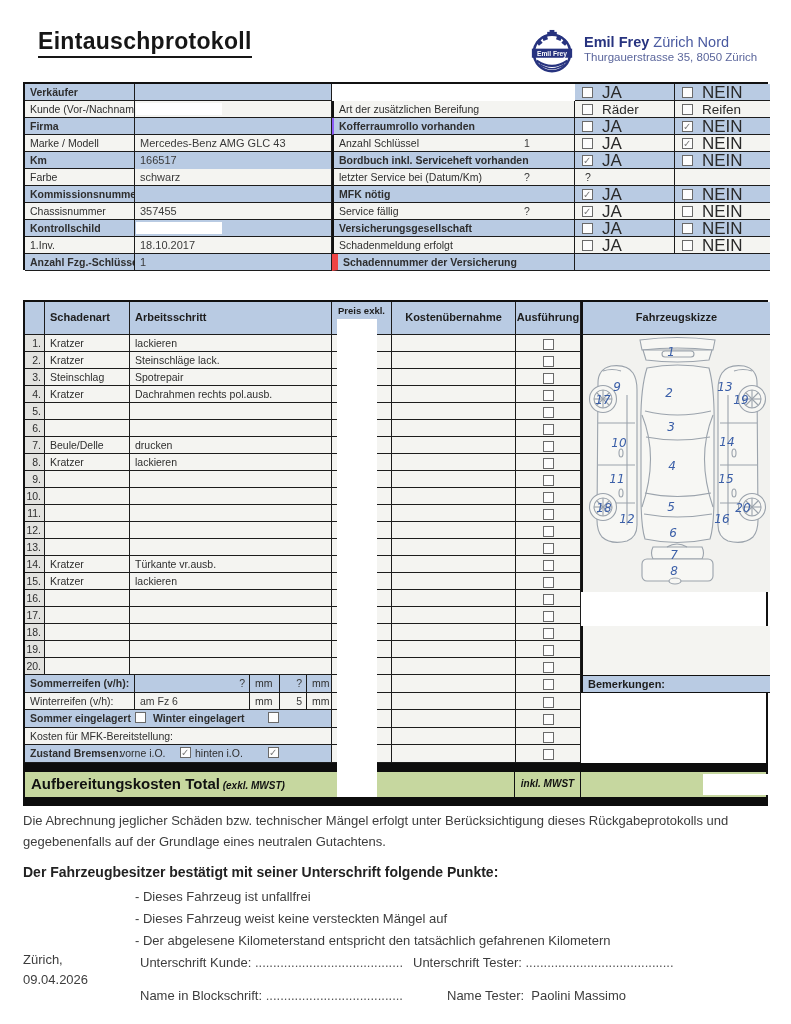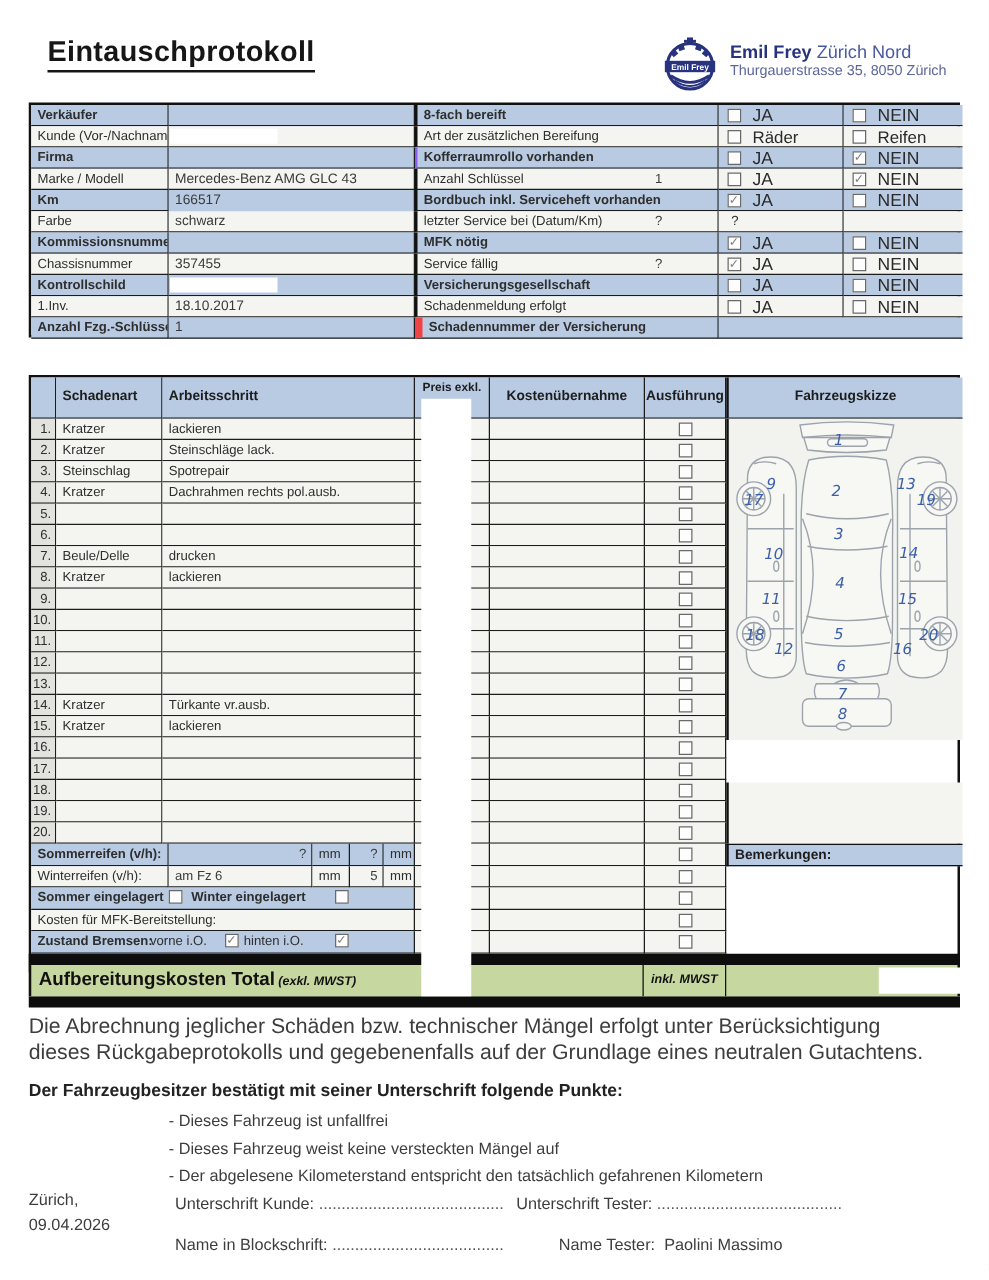--- a/index.html
+++ b/index.html
@@ -13,21 +13,21 @@
   .c{position:absolute;box-sizing:border-box;border-right:1px solid var(--line);border-bottom:1px solid var(--line);
      font-size:10.5px;color:#2e2e2e;padding:1px 0 0 5px;line-height:15px;white-space:nowrap;overflow:hidden}
   .blue{background:var(--blue)}
   .plain{background:var(--cellw)}
   .gray{background:var(--cellg)}
   .bold{font-weight:bold}
   .cb{display:inline-block;width:11px;height:11px;border:1px solid #6a6a6a;background:#fdfdfd;box-sizing:border-box;
       position:relative;vertical-align:-2px;flex:0 0 auto}
   .cb.checked::after{content:"✓";position:absolute;left:0;top:-3px;font-size:10px;color:#7d7d7d}
   .optcell{display:flex;align-items:center;gap:9px}
-  .optlabel{font-size:14px;color:#2a2a2a}
+  .optlabel{font-size:17px;color:#2a2a2a}
   .optlabel.big{font-size:13.5px}
   #title{left:38px;top:28px;font-size:23px;font-weight:bold;color:#161616;border-bottom:2px solid #161616;
          padding-bottom:1px;letter-spacing:.3px}
   #testbox{left:385px;top:29px;width:136px;height:47px;background:#d9d9d9;padding:7px 0 0 9px}
   .testrow{display:flex;align-items:center;gap:7px;height:16px;font-size:11px;color:#333}
   #logo{left:529px;top:29px;display:flex;gap:9px;align-items:flex-start}
   #brandline{font-size:14.5px;color:var(--navy);line-height:18px;padding-top:4px}
   #brandline .brand{font-weight:bold}
   #brandline .region{color:#4a5aa0}
   #address{font-size:11.5px;color:#5b669c}
@@ -36,21 +36,21 @@
   .hcell{font-weight:bold;color:#1d1d1d;font-size:11px}
   .rednum{text-align:right;padding-right:3px;padding-left:0}
   .redact{position:absolute;background:#ffffff;z-index:6}
   .bar{position:absolute;background:#0d0d0d;z-index:2}
   #total-row{left:23px;top:772px;width:745px;height:25px;background:var(--green);border-left:2px solid #111;border-right:2px solid #111;z-index:3}
   .totcell{position:absolute;top:0;height:25px;box-sizing:border-box}
   #total-label{left:0;width:490px;padding:3px 0 0 6px;font-size:15px;font-weight:bold;color:#111;border-right:1.5px solid #111;white-space:nowrap}
   #total-label i{font-size:10px;font-weight:bold}
   #total-incl{left:490px;width:66px;border-right:1.5px solid #111;font-size:10px;font-weight:bold;font-style:italic;
               text-align:center;padding-top:6px;color:#111}
-  .ftext{color:#3d3d3d;font-size:17px;line-height:21px}
+  .ftext{color:#3d3d3d;font-size:13px;line-height:21px}
   .sig{font-size:13px;color:#3d3d3d;white-space:nowrap}
   svg text.zone{font-family:"DejaVu Sans",sans-serif;font-style:italic;font-size:12px;fill:var(--ink)}
 </style>
 </head>
 <body>
 
 <div id="page">
 
   <div id="title" class="abs">Eintauschprotokoll</div>
 
@@ -97,21 +97,20 @@
       <div class="c plain" style="left:0;top:119px;width:110px;height:17px">Chassisnummer</div>
       <div class="c plain" style="left:110px;top:119px;width:197px;height:17px;font-size:11px;color:#3a3a3a">357455</div>
       <div class="c blue bold" style="left:0;top:136px;width:110px;height:17px">Kontrollschild</div>
       <div class="c blue" style="left:110px;top:136px;width:197px;height:17px;font-size:11px;color:#3a3a3a">
         <div class="redact" style="left:1px;top:2px;width:86px;height:12px"></div>
       </div>
       <div class="c plain" style="left:0;top:153px;width:110px;height:17px">1.Inv.</div>
       <div class="c plain" style="left:110px;top:153px;width:197px;height:17px;font-size:11px;color:#3a3a3a">18.10.2017</div>
       <div class="c blue bold" style="left:0;top:170px;width:110px;height:17px">Anzahl Fzg.-Schlüssel</div>
       <div class="c blue" style="left:110px;top:170px;width:197px;height:17px;font-size:11px;color:#3a3a3a">1</div>
-      <div class="c blue bold" style="left:307px;top:0px;width:243px;height:17px;border-left:2px solid #111">8-fach bereift</div>
       <div class="c blue optcell" style="left:550px;top:0px;width:100px;height:17px;padding-left:7px">
         <span class="cb"></span>
         <span class="optlabel">JA</span>
       </div>
       <div class="c blue optcell" style="left:650px;top:0px;width:95px;height:17px;border-right:none;padding-left:7px">
         <span class="cb"></span>
         <span class="optlabel">NEIN</span>
       </div>
       <div class="c plain" style="left:307px;top:17px;width:243px;height:17px;border-left:2px solid #111">Art der zusätzlichen Bereifung</div>
       <div class="c plain optcell" style="left:550px;top:17px;width:100px;height:17px;padding-left:7px">

